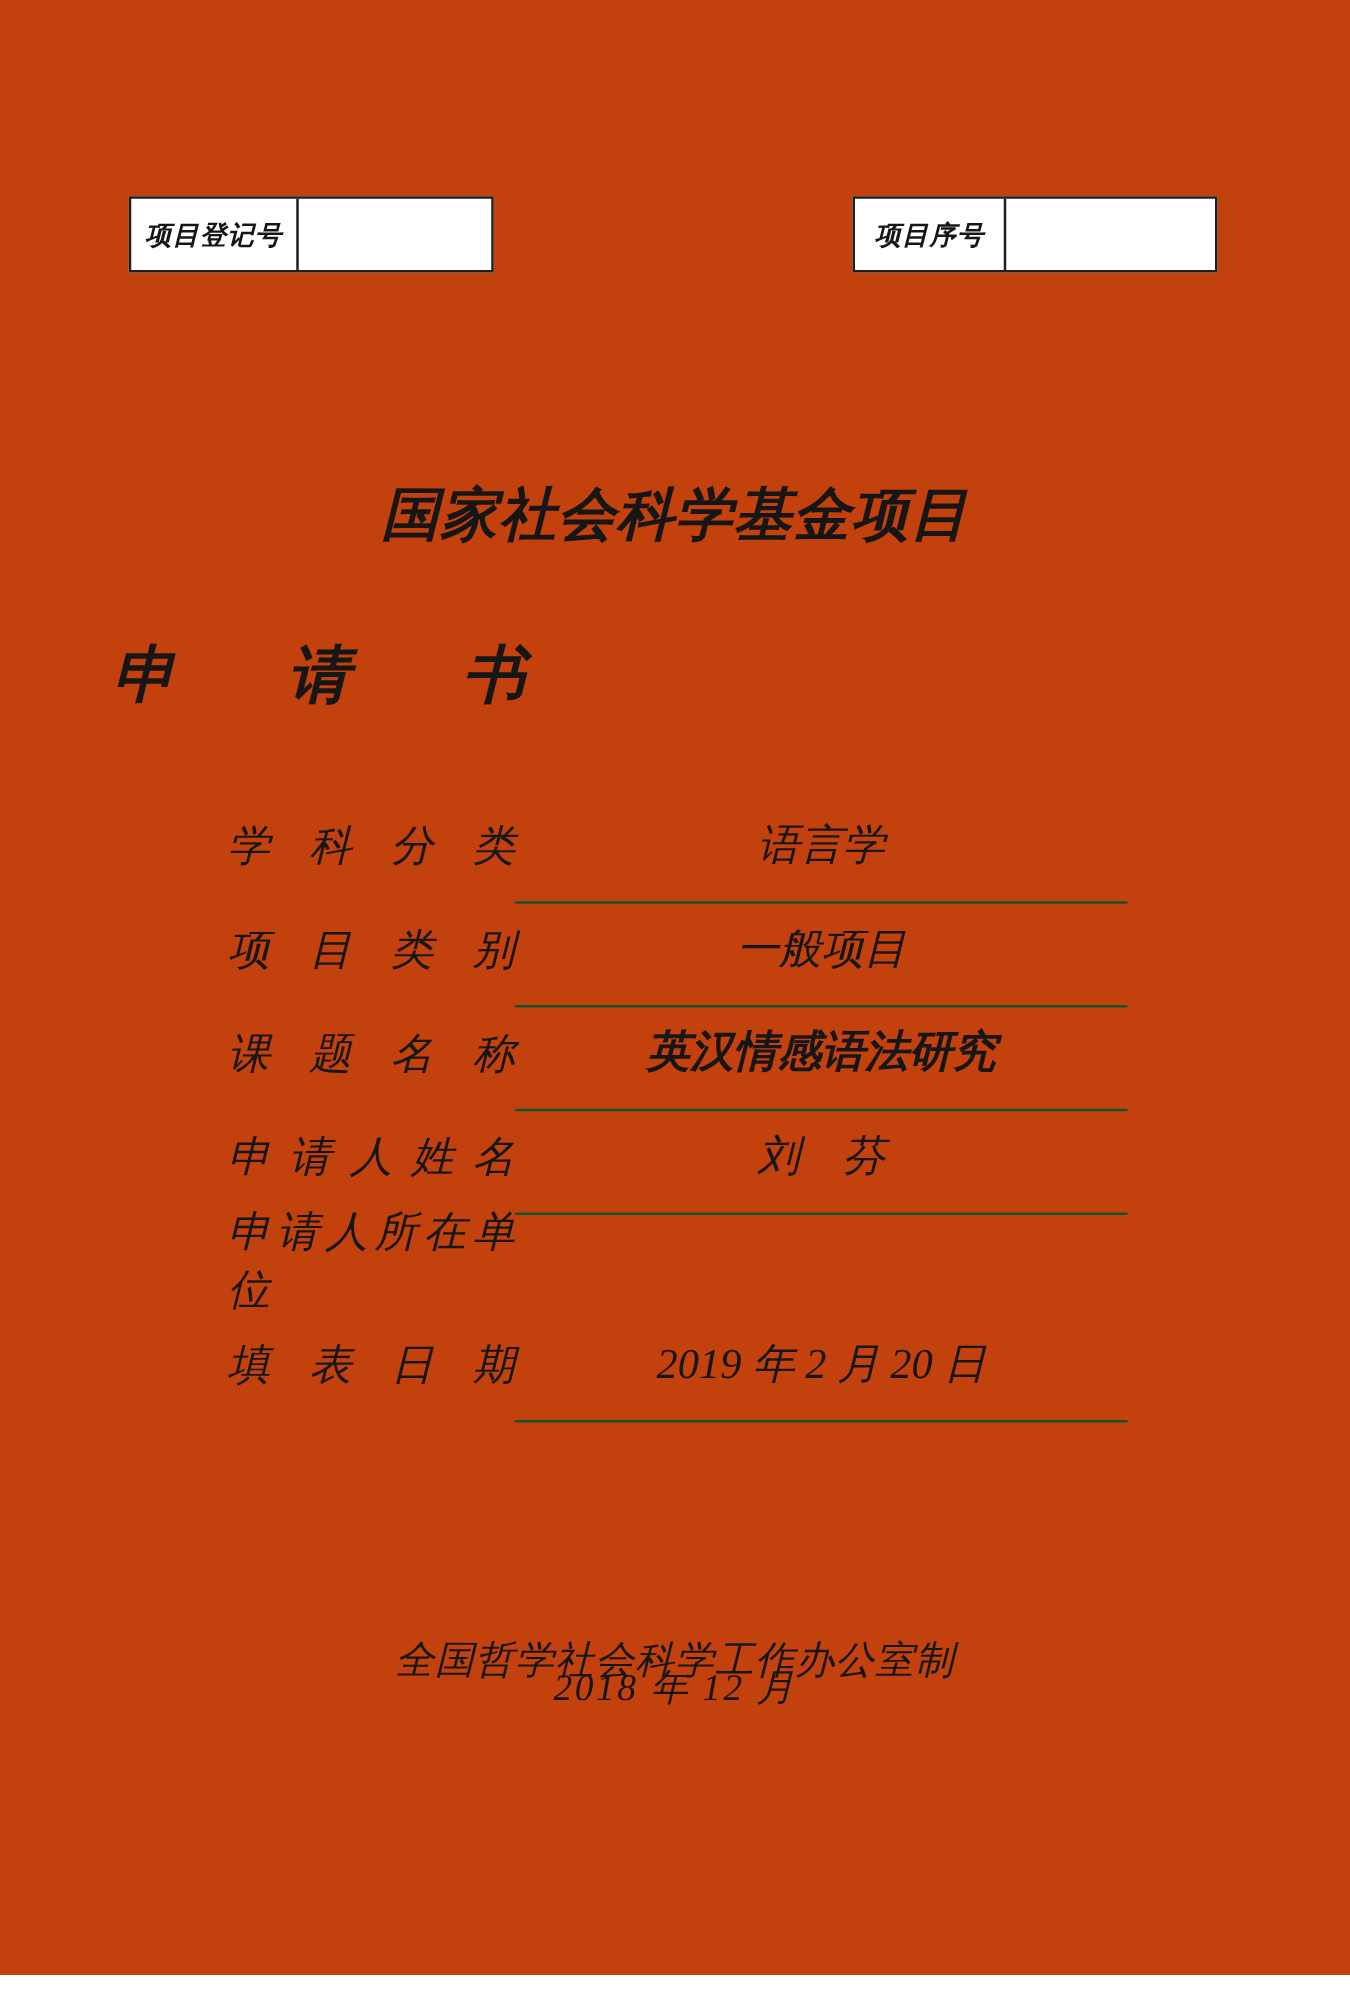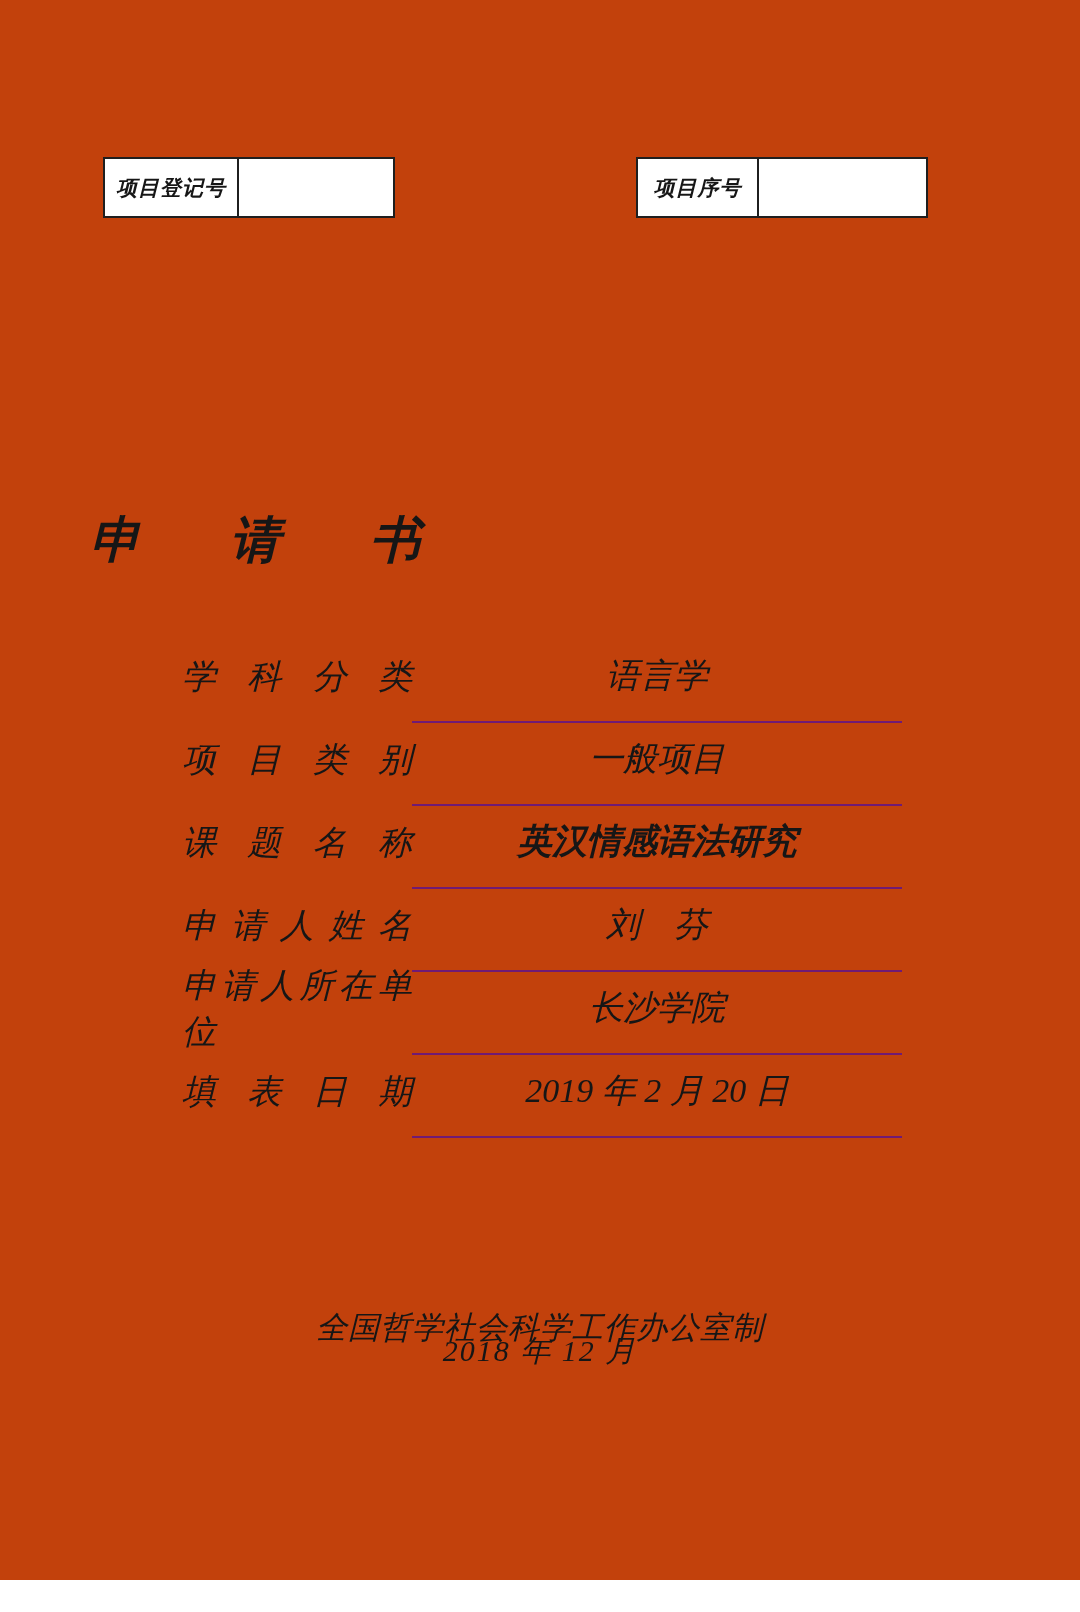--- a/index.html
+++ b/index.html
@@ -31,21 +31,21 @@
     justify-content: center;
     border-right: 2px solid #1f1f1f;
     font-size: 21px;
     font-weight: 700;
     letter-spacing: 1px;
     box-sizing: border-box;
   }
   .code-box .value-cell { flex: 1; }
   #reg-box { left: 103px; }
   #reg-box .label-cell { width: 134px; }
-  #serial-box { left: 636px; text-align: center; }
+  #serial-box { left: 682px; text-align: center; }
   #serial-box .label-cell { width: 121px; }
 
   
   .main-title {
     position: absolute;
     top: 386px;
     left: 0;
     width: 100%;
     text-align: center;
     font-size: 46px;
@@ -88,21 +88,21 @@
     text-align-last: justify;
     align-self: center;
     padding-bottom: 10px;
     letter-spacing: 0;
   }
   .form-value {
     flex: 1;
     display: flex;
     align-items: center;
     justify-content: center;
-    border-bottom: 2px solid #701a75;
+    border-bottom: 2px solid #14532d;
     font-size: 34px;
     box-sizing: border-box;
   }
   .form-value .val { padding-bottom: 10px; white-space: nowrap; }
   .form-value .val.bold { font-weight: 700; font-size: 35px; }
 
   
   .footer-line1 {
     position: absolute;
     top: 1274px;
@@ -135,20 +135,21 @@
   <div class="code-box" id="reg-box">
     <div class="label-cell">项目登记号</div>
     <div class="value-cell"></div>
   </div>
 
   <div class="code-box" id="serial-box">
     <div class="label-cell">项目序号</div>
     <div class="value-cell"></div>
   </div>
 
+  <div class="main-title">国家社会科学基金项目</div>
   <div class="sub-title">申请书</div>
 
   <div class="form">
 
     <div class="form-row">
       <div class="form-label">学科分类</div>
       <div class="form-value">
         <span class="val">语言学</span>
       </div>
     </div>
@@ -169,23 +170,20 @@
 
     <div class="form-row">
       <div class="form-label">申请人姓名</div>
       <div class="form-value">
         <span class="val">刘　芬</span>
       </div>
     </div>
 
     <div class="form-row">
       <div class="form-label">申请人所在单位</div>
-      <div class="form-value">
-        <span class="val">长沙学院</span>
-      </div>
     </div>
 
     <div class="form-row">
       <div class="form-label">填表日期</div>
       <div class="form-value">
         <span class="val">2019 年 2 月 20 日</span>
       </div>
     </div>
 
   </div>

